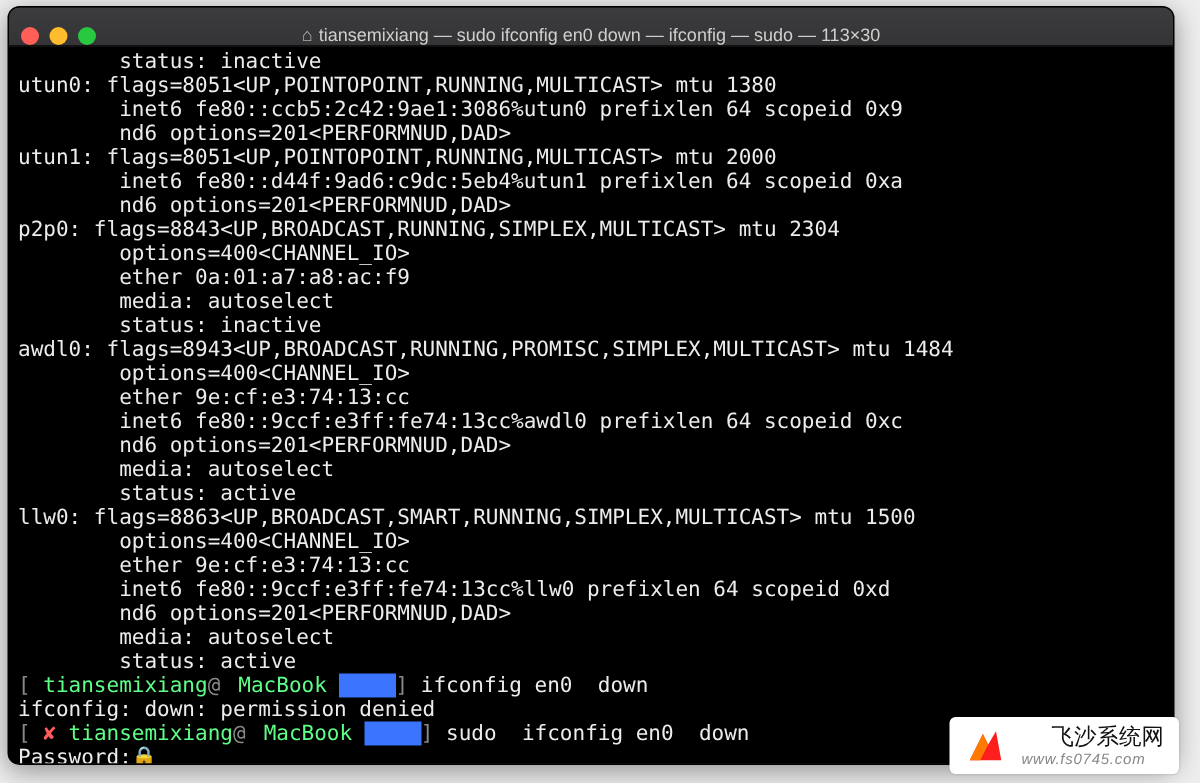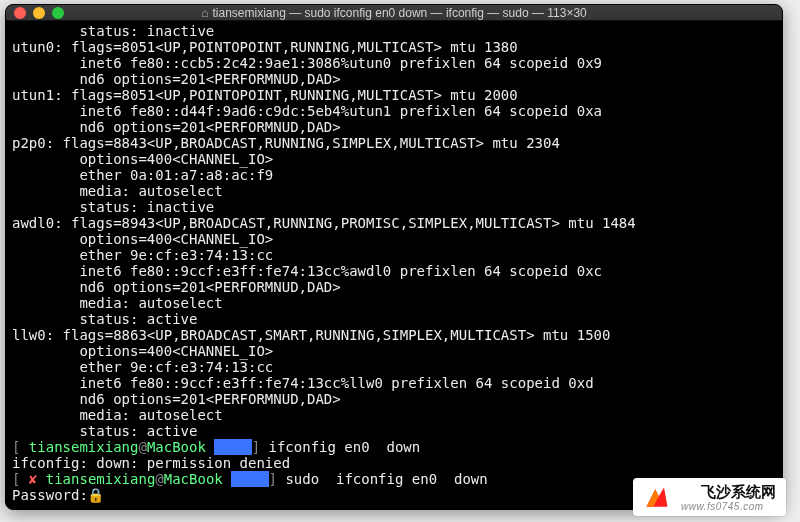--- a/index.html
+++ b/index.html
@@ -17,25 +17,25 @@
     width: 778px; height: 506px;
     background: #1c1c1c;
     border-radius: 8px;
     box-shadow: 0 4px 18px rgba(0,0,0,0.4);
     display: flex;
     flex-direction: column;
     overflow: hidden;
     border: 1px solid #000;
   }
   .titlebar {
-    height: 16px;
+    height: 26px;
     background: linear-gradient(#3c3b3d,#343335);
     border-bottom: 1px solid #111;
     display: flex;
-    align-items: center;
+    align-items: flex-end;
     padding: 0 8px;
     position: relative;
   }
   .traffic { display:flex; gap:7px; }
   .tl { width:12px; height:12px; border-radius:50%; }
   .tl.red{background:#ff5f57;} .tl.yellow{background:#ffbd2e;} .tl.green{background:#28c840;}
   .title {
     position:absolute; left:0; right:0;
     text-align:center;
     color:#cfcfcf;
@@ -51,38 +51,38 @@
     font-size:14px;
     line-height:16px;
     padding:2px 6px 6px 6px;
     white-space:pre;
     overflow:hidden;
   }
   .term .line{display:block;}
   .term .sep{color:#888;}
   .ps1 .br{color:#888;}
   .ps1 .user{color:#5fff87;}
-  .ps1 .host{color:#5fff87;}
+  .ps1 .host{color:#5fff87;padding-left:12px;}
   .ps1 .blue{ background:#3b74ff; color:#3b74ff; padding:0 6px;}
   .ps1 .redx{ color:#ff5b5b; }
   .lock{ display:inline-block; }
   .watermark{
     position:absolute;
     right:14px; bottom:6px;
     display:flex; align-items:center; gap:10px;
     background:#fff;
     padding:6px 10px 4px 10px;
     border-radius:4px;
     box-shadow:0 0 0 1px rgba(0,0,0,.06);
     font-family: "Microsoft YaHei", sans-serif;
   }
   .wm-logo{ width:28px; height:28px; position:relative; }
   .wm-logo svg{width:28px;height:28px;}
   .wm-text{display:flex;flex-direction:column;line-height:1.1;}
-  .wm-text .cn{ font-size:15px; color:#111; font-weight:700;margin-left:20px;}
+  .wm-text .cn{ font-size:15px; color:#111; font-weight:400;margin-left:20px;}
   .wm-text .en{ font-size:10px; color:#888; letter-spacing:.5px;font-style:italic;}
 </style>
 </head>
 <body>
 
 <div class="window">
   <div class="titlebar">
     <div class="traffic">
       <div class="tl red"></div>
       <div class="tl yellow"></div>

